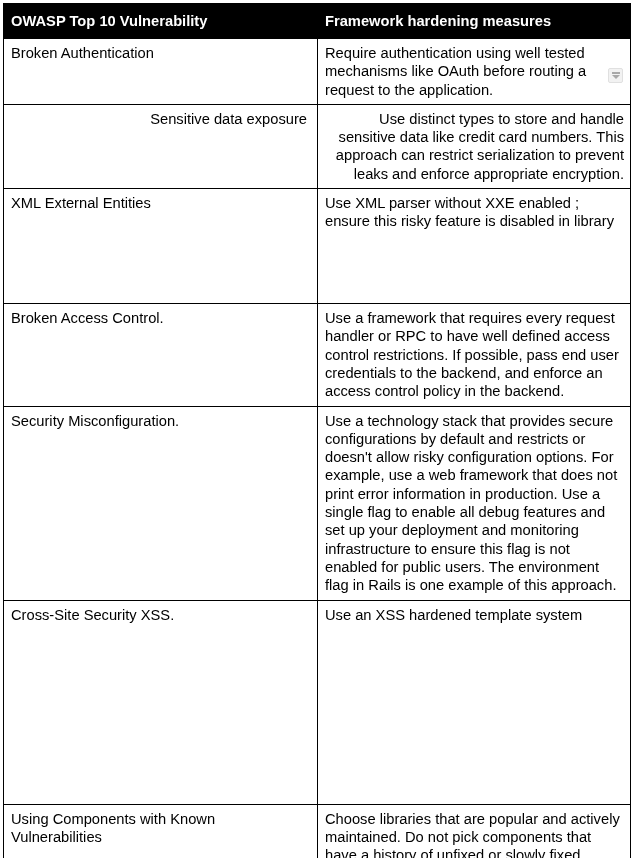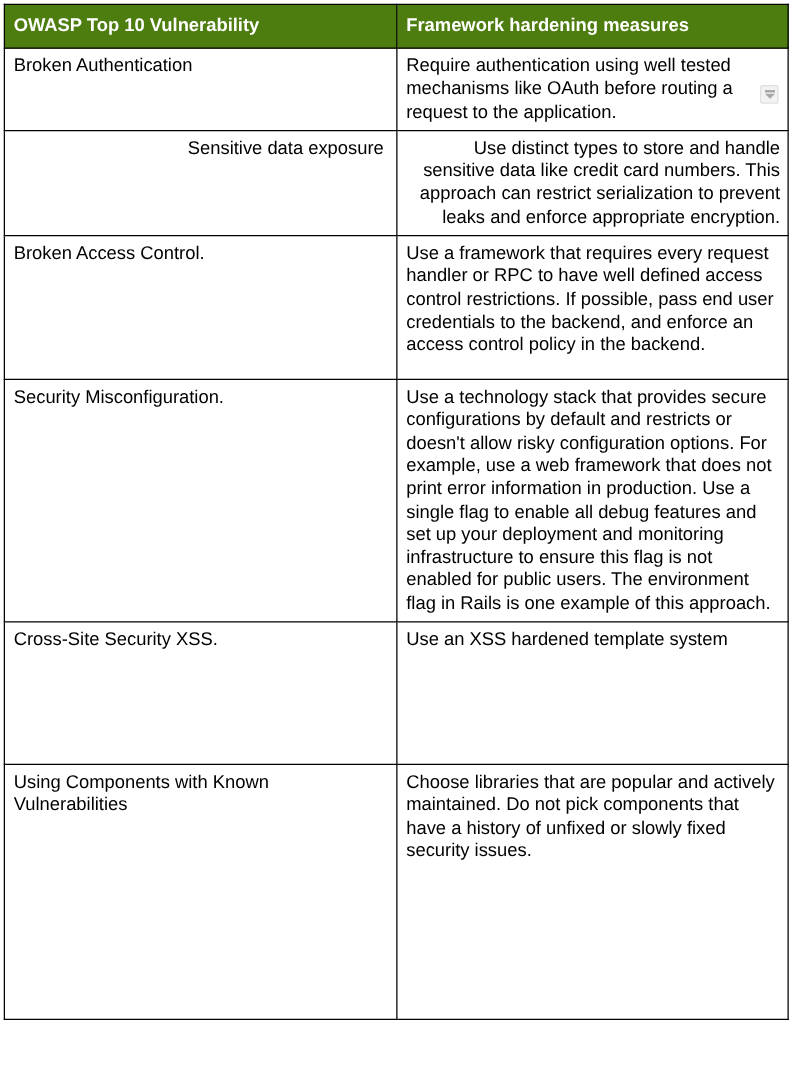--- a/index.html
+++ b/index.html
@@ -29,21 +29,21 @@
     vertical-align: top;
     padding: 5px 6px 5px 7px;
     font-size: 14.7px;
     line-height: 18.3px;
     font-weight: normal;
     text-align: left;
     word-wrap: break-word;
   }
   .doc-table td.vuln { padding-right: 10px; }
   .doc-table thead th {
-    background: #4d7c0f;
+    background: #000000;
     color: #ffffff;
     font-weight: bold;
     height: 30px;
     vertical-align: middle;
     padding-top: 2px;
     padding-bottom: 2px;
   }
   
   tbody tr:nth-child(1)  td { height: 35px; }
   tbody tr:nth-child(2)  td { height: 71px; text-align: right; }
@@ -120,20 +120,24 @@
   <tbody>
     <tr>
       <td class="vuln"><span>Broken Authentication</span></td>
       <td class="meas"><span>Require authentication using well tested mechanisms like OAuth before routing a request to the application.</span></td>
     </tr>
     <tr>
       <td class="vuln"><span>Sensitive data exposure</span></td>
       <td class="meas"><span>Use distinct types to store and handle sensitive data like credit card numbers. This approach can restrict serialization to prevent leaks and enforce appropriate encryption.</span></td>
     </tr>
     <tr>
+      <td class="vuln"><span>XML External Entities</span></td>
+      <td class="meas"><span>Use XML parser without XXE enabled ; ensure this risky feature is disabled in library</span></td>
+    </tr>
+    <tr>
       <td class="vuln"><span>Broken Access Control.</span></td>
       <td class="meas"><span>Use a framework that requires every request handler or RPC to have well defined access control restrictions. If possible, pass end user credentials to the backend, and enforce an access control policy in the backend.</span></td>
     </tr>
     <tr>
       <td class="vuln"><span>Security Misconfiguration.</span></td>
       <td class="meas"><span>Use a technology stack that provides secure configurations by default and restricts or doesn't allow risky configuration options. For example, use a web framework that does not print error information in production. Use a single flag to enable all debug features and set up your deployment and monitoring infrastructure to ensure this flag is not enabled for public users. The environment flag in Rails is one example of this approach.</span></td>
     </tr>
     <tr>
       <td class="vuln"><span>Cross-Site Security XSS.</span></td>
       <td class="meas"><span>Use an XSS hardened template system</span></td>

